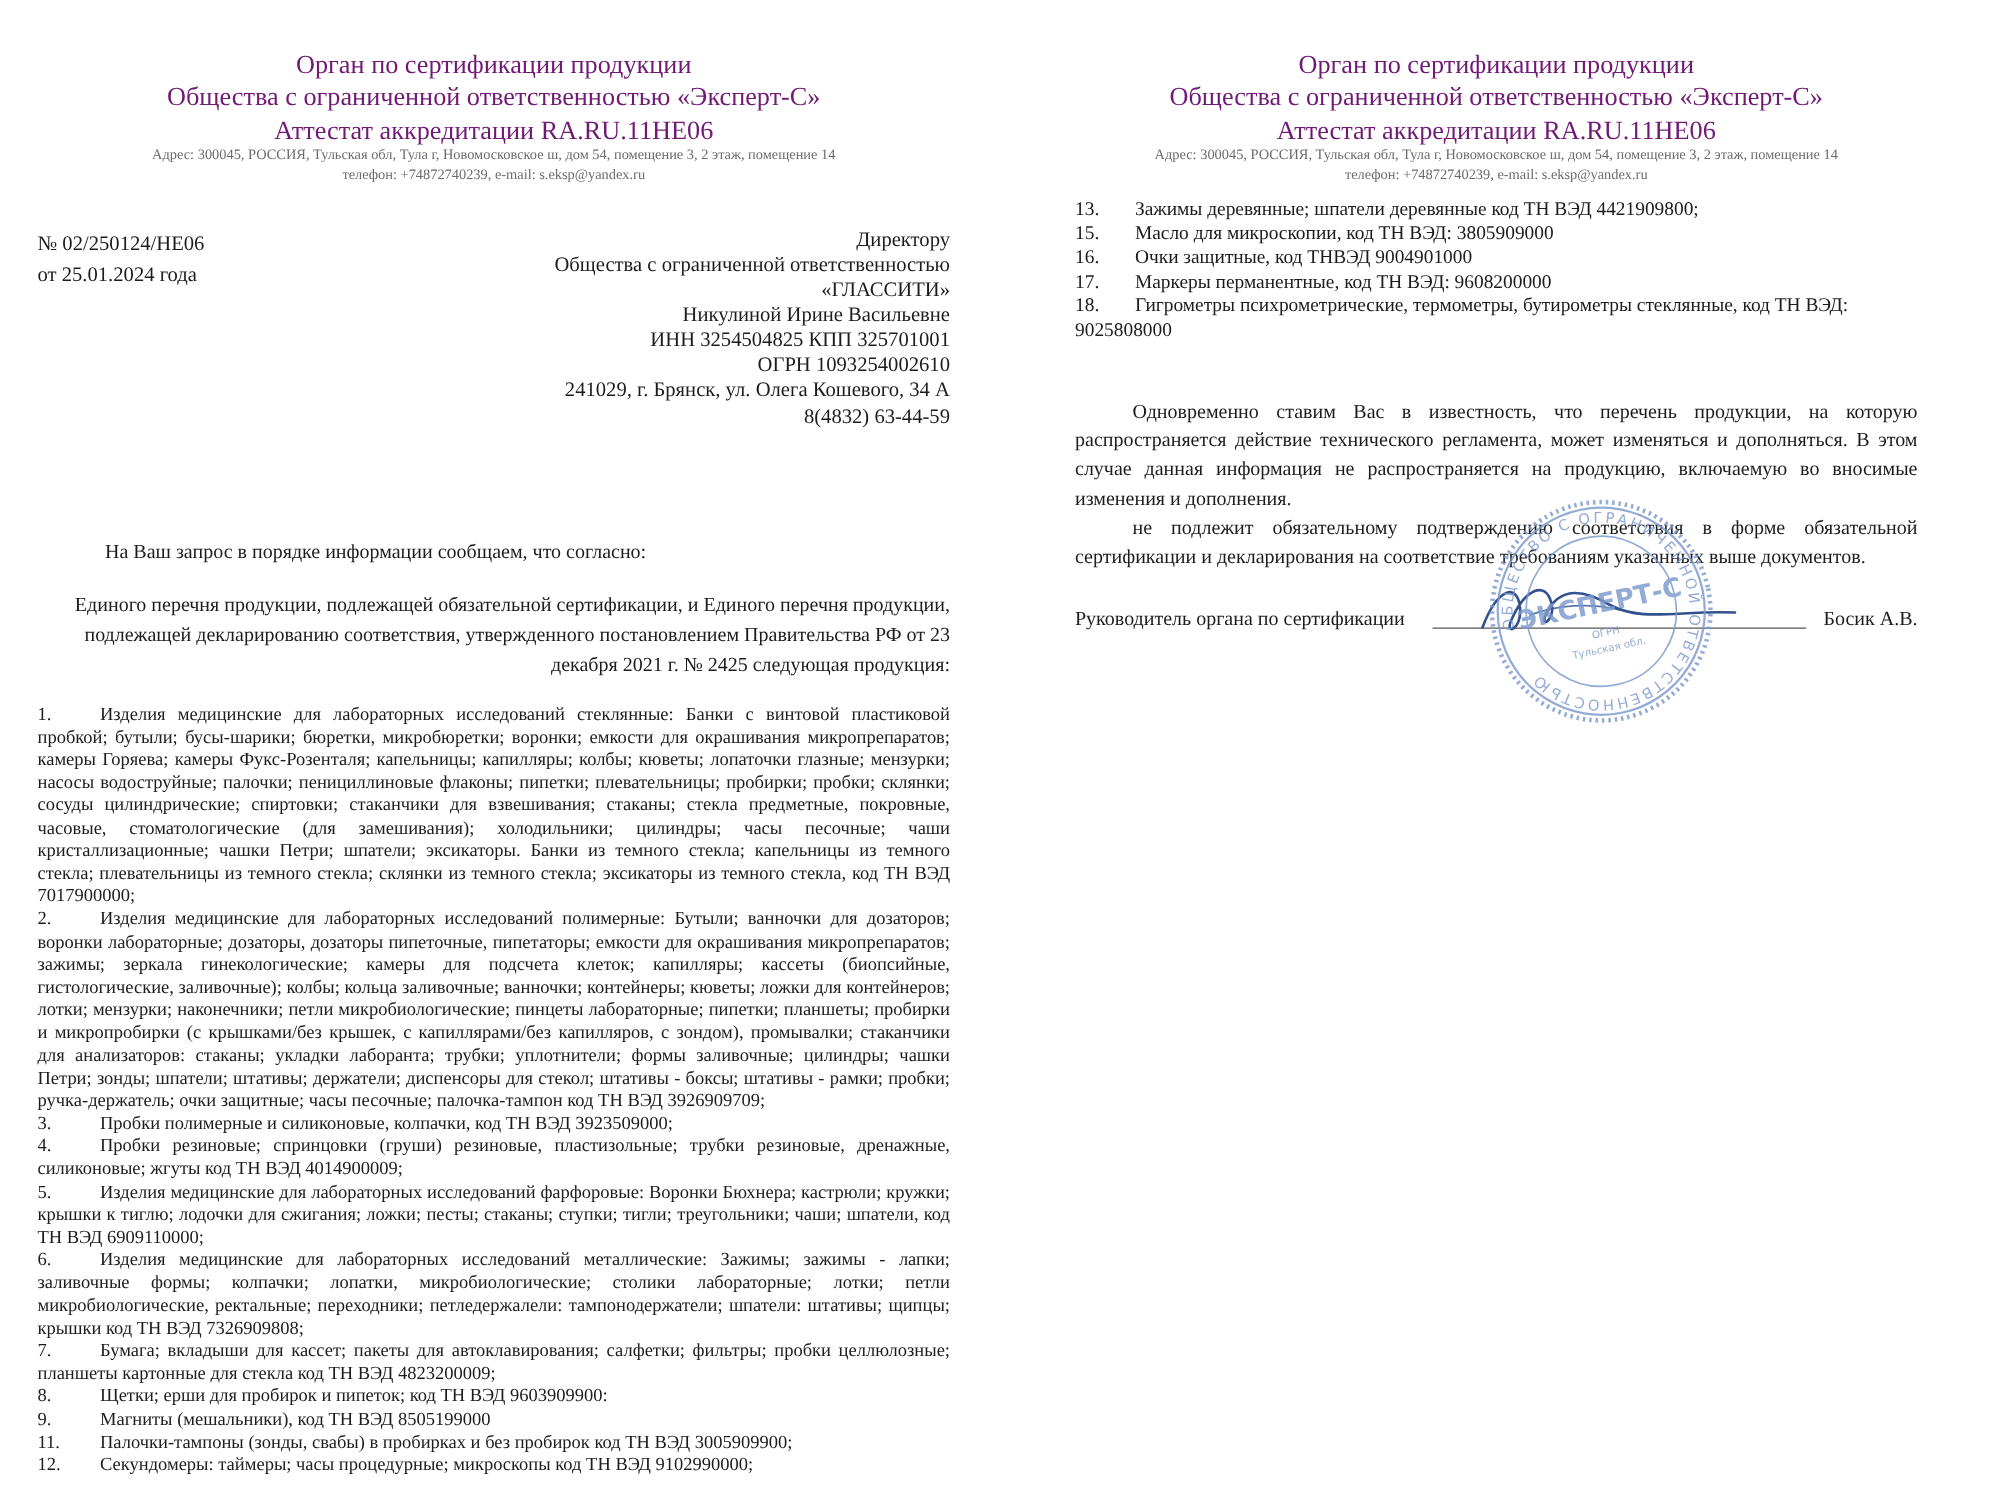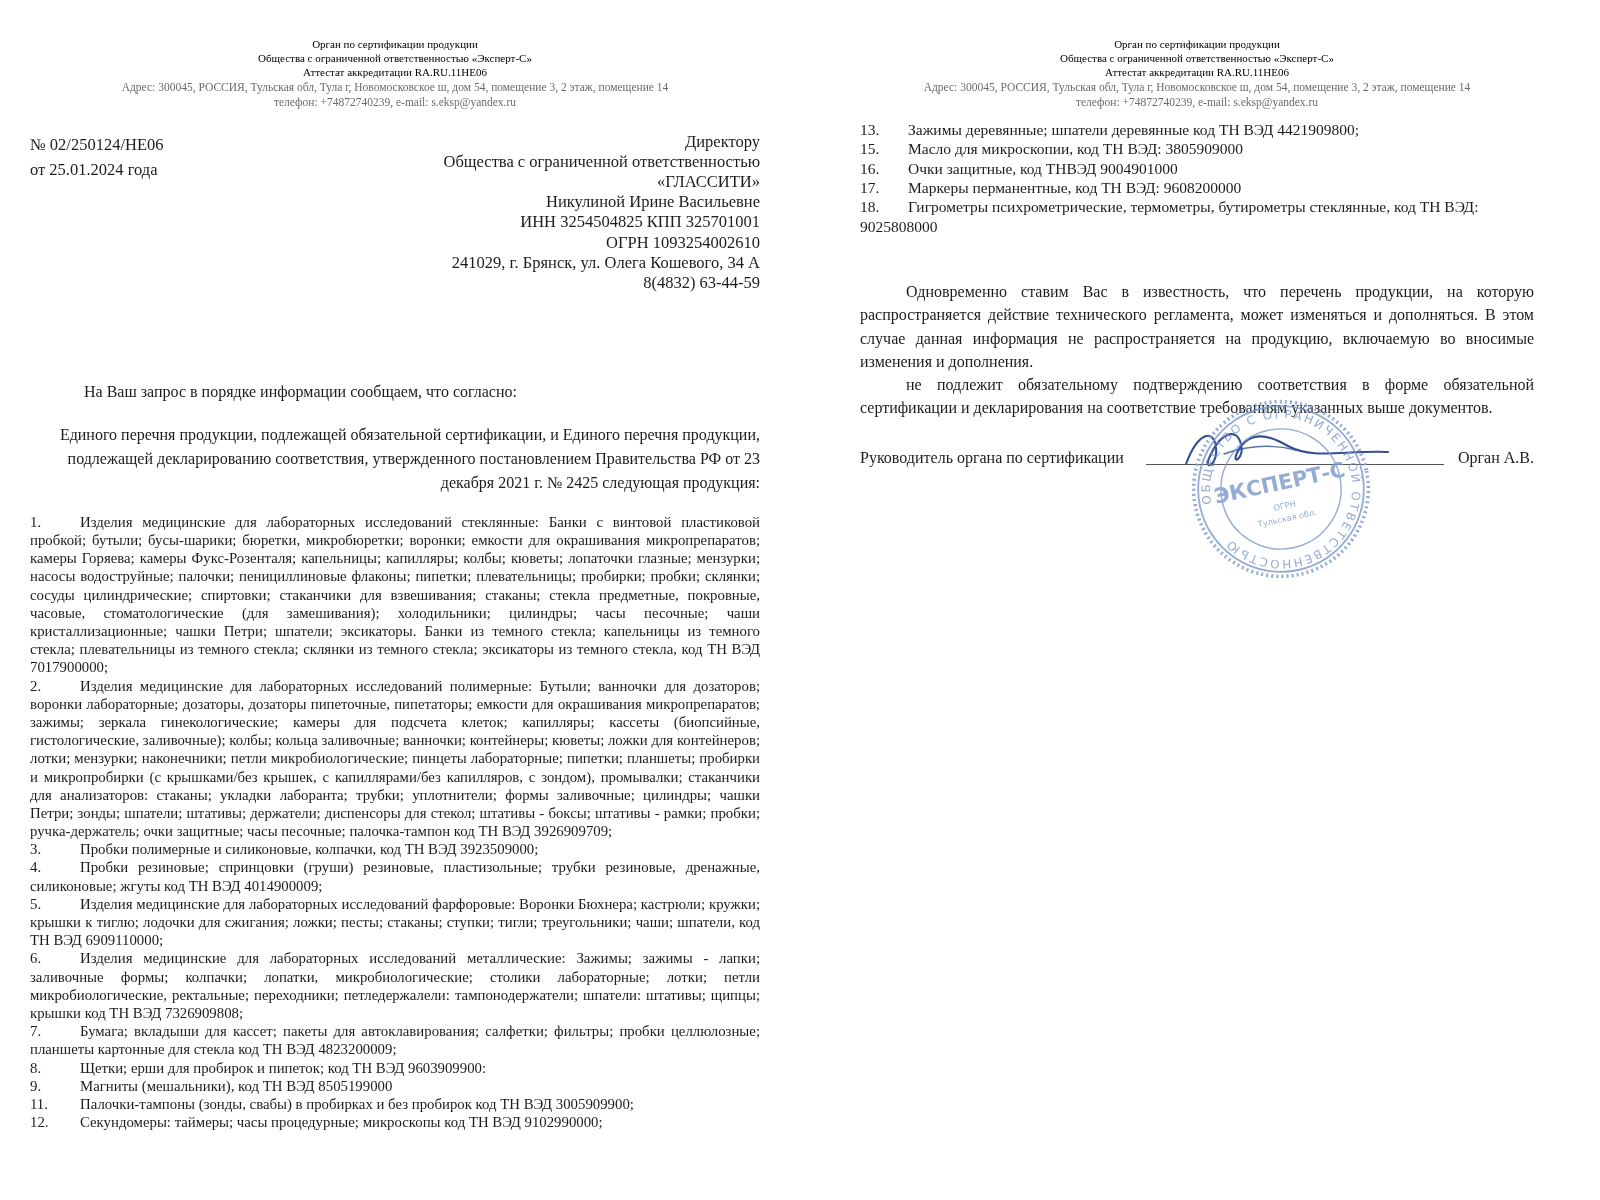--- a/index.html
+++ b/index.html
@@ -9,24 +9,24 @@
     font-family:"Liberation Serif", serif;
     color:#1c1c1c;
     position:relative;
     overflow:hidden;
   }
   .page { position:absolute; top:0; height:1200px; background:#fff; }
   #page-left  { left:0;    width:800px; padding:38px 40px 0 30px; }
   #page-right { left:800px; width:800px; padding:38px 66px 0 60px; }
 
   .cert-header { text-align:center; }
-  .cert-header .h-line  { font-size:11px; line-height:1.26; color:#000000;font-family:Liberation Serif, serif; }
+  .cert-header .h-line  { font-size:21px; line-height:1.26; color:#701a75;font-family:Liberation Serif, serif; }
   .cert-header .h-small { font-size:11.5px; line-height:1.32; color:#6b6b6b; }
 
-  .ref-row { display:flex; justify-content:space-between; margin-top:22px; }
+  .ref-row { display:flex; justify-content:space-between; margin-top:34px; }
   .ref-block { font-size:16.5px; line-height:1.55; white-space:nowrap; }
   .addressee { text-align:right; font-size:16.5px; line-height:1.22; }
 
   .intro { margin-top:90px; font-size:16px; text-indent:54px; }
   .lead  { margin-top:22px; font-size:16px; line-height:1.5; text-align:right; }
 
   .items { margin-top:18px; }
   .item  { font-size:14.8px; line-height:1.23; text-align:justify; }
   .item .num { display:inline-block; width:50px; }
 
@@ -119,21 +119,21 @@
   </div>
 
   <div class="sign-row">
     <div class="sign-title">Руководитель органа по сертификации</div>
     <div class="sign-line">
       <svg class="sign-scribble" width="230" height="58" viewBox="0 0 230 58">
         <path d="M10 44 C 22 12, 38 8, 40 28 C 42 46, 26 52, 34 36 C 44 14, 60 6, 65 24 C 69 38, 55 46, 61 33 C 72 10, 92 14, 112 26 C 138 40, 168 30, 212 32" fill="none" stroke="#33518f" stroke-width="2.1" stroke-linecap="round"></path>
         <path d="M48 34 C 70 26, 96 24, 120 30" fill="none" stroke="#33518f" stroke-width="1.4" stroke-linecap="round" opacity="0.8"></path>
       </svg>
     </div>
-    <div class="sign-name">Орган А.В.</div>
+    <div class="sign-name">Босик А.В.</div>
   </div>
 
   <div class="stamp-wrap">
     <svg width="182" height="182" viewBox="0 0 200 200">
       <circle cx="100" cy="100" r="96" fill="none" stroke="#7d99cc" stroke-width="4" stroke-dasharray="2.2 3.4"></circle>
       <circle cx="100" cy="100" r="91" fill="none" stroke="#7d99cc" stroke-width="2"></circle>
       <circle cx="100" cy="100" r="66" fill="none" stroke="#7d99cc" stroke-width="1.5"></circle>
       <defs>
         <path id="stamp-ring-path" d="M100,100 m-78,0 a78,78 0 1,1 156,0 a78,78 0 1,1 -156,0"></path>
       </defs>

